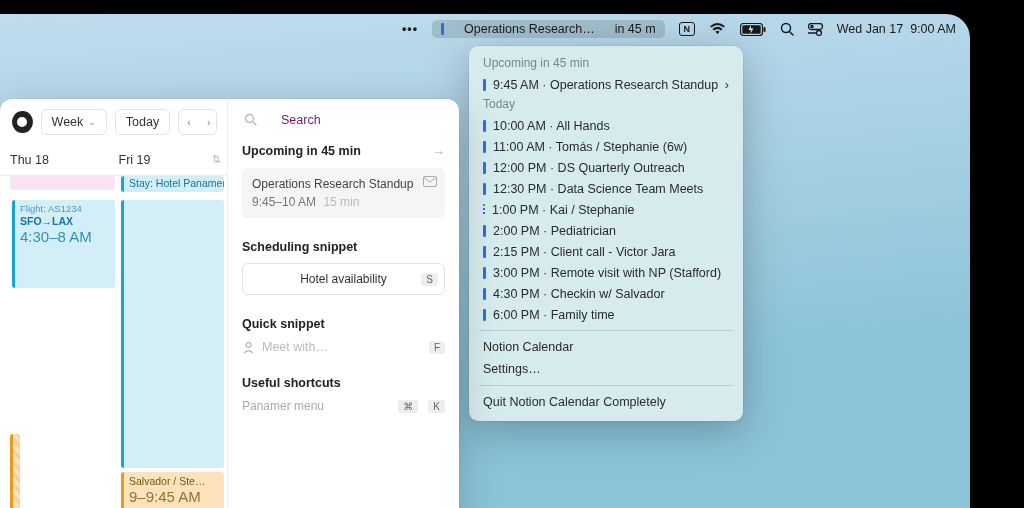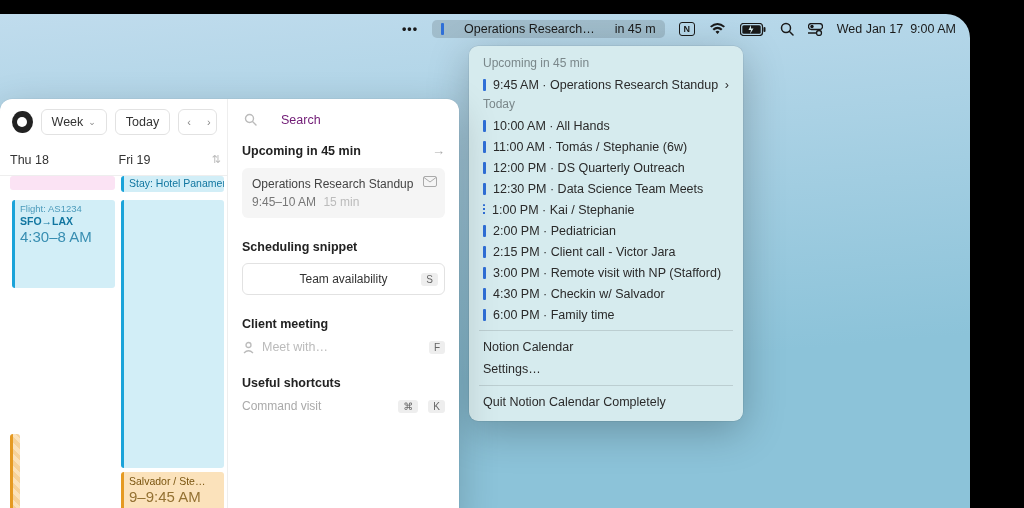--- a/index.html
+++ b/index.html
@@ -305,35 +305,35 @@
               </svg>
           </span>
           <div>Operations Research Standup</div>
           <div class="sub">
             <span>9:45–10 AM</span>
             <span class="dim">15 min</span>
           </div>
         </div>
         <div class="section-title">Scheduling snippet</div>
         <div class="share-btn">
-          <span>Team availability</span>
+          <span>Hotel availability</span>
           <span class="keycap">S</span>
         </div>
-        <div class="section-title">Client meeting</div>
+        <div class="section-title">Quick snippet</div>
         <div class="meetrow">
           <svg width="13" height="13" viewBox="0 0 13 13">
               <circle cx="6.5" cy="4" r="2.5" fill="none" stroke="#bbb" stroke-width="1.3"></circle>
               <path d="M2 12 Q6.5 7.5 11 12" fill="none" stroke="#bbb" stroke-width="1.3"></path>
             </svg>
           <span>Meet with…</span>
           <span class="keycap">F</span>
         </div>
         <div class="section-title">Useful shortcuts</div>
         <div class="shortrow">
-          <span>Command visit</span>
+          <span>Panamer menu</span>
           <span class="keys">
             <span class="keycap">⌘</span>
             <span class="keycap">K</span>
           </span>
         </div>
       </div>
     </div>
 
   </div>
 </div>

